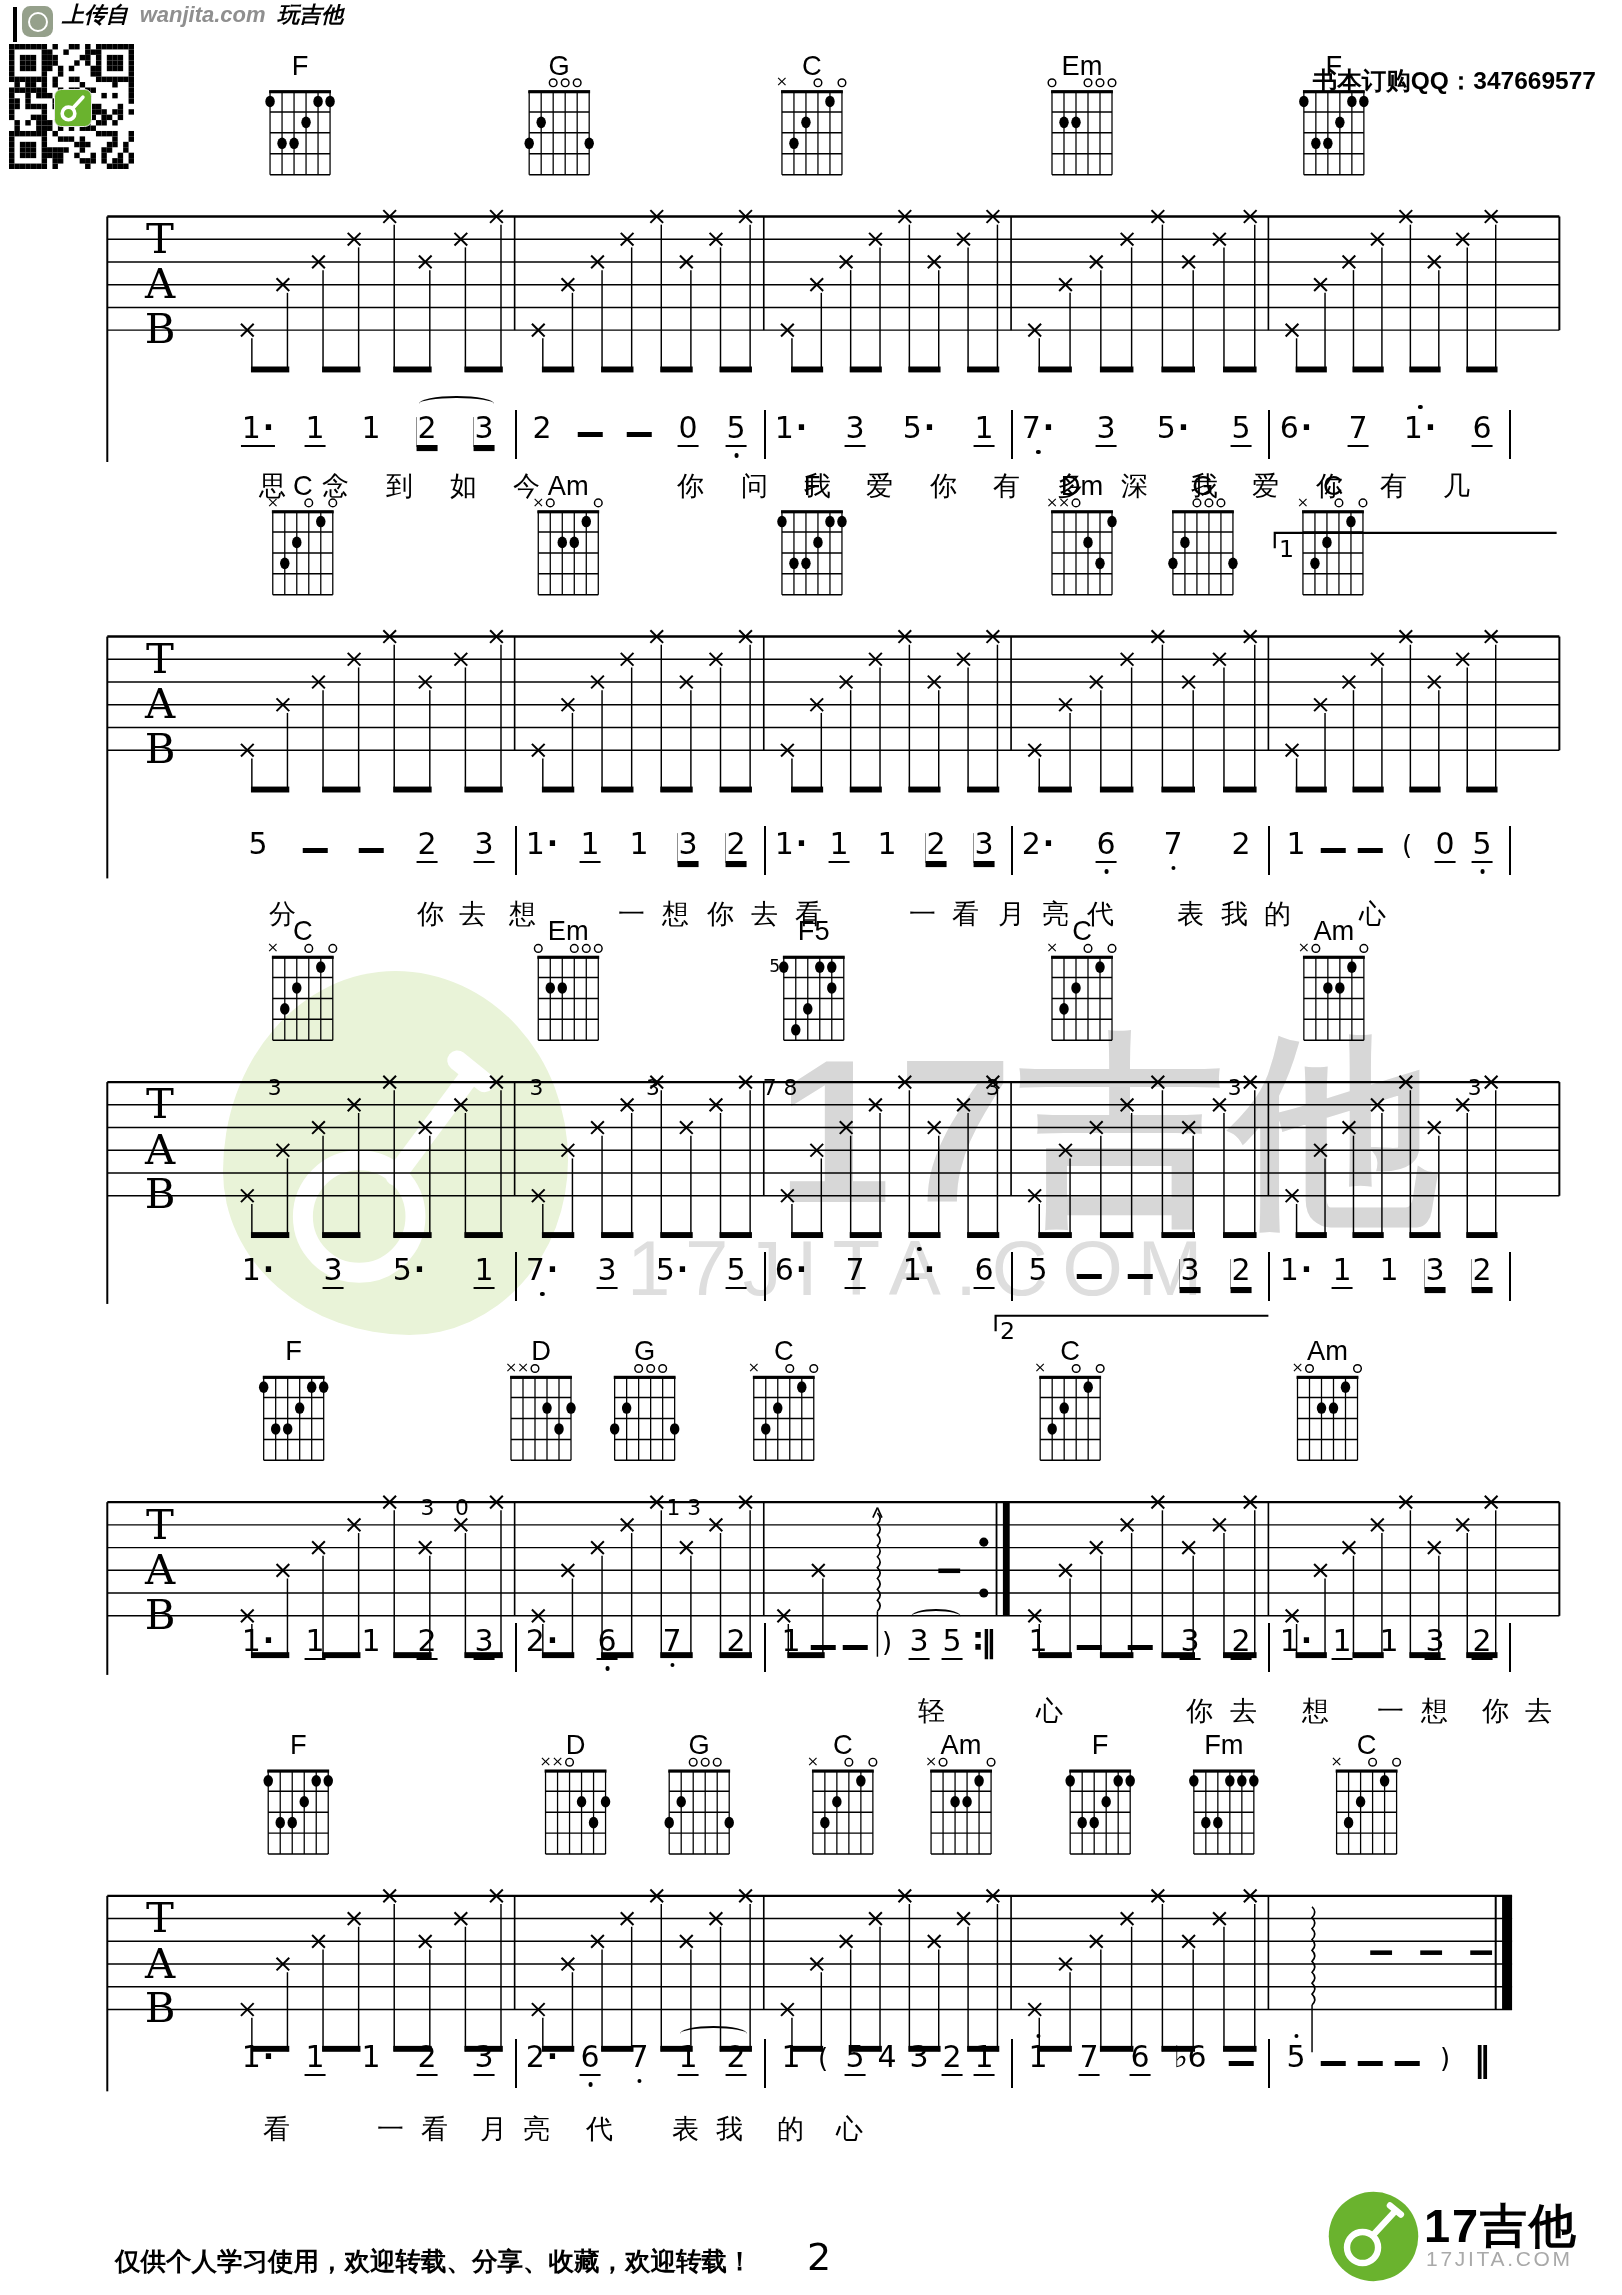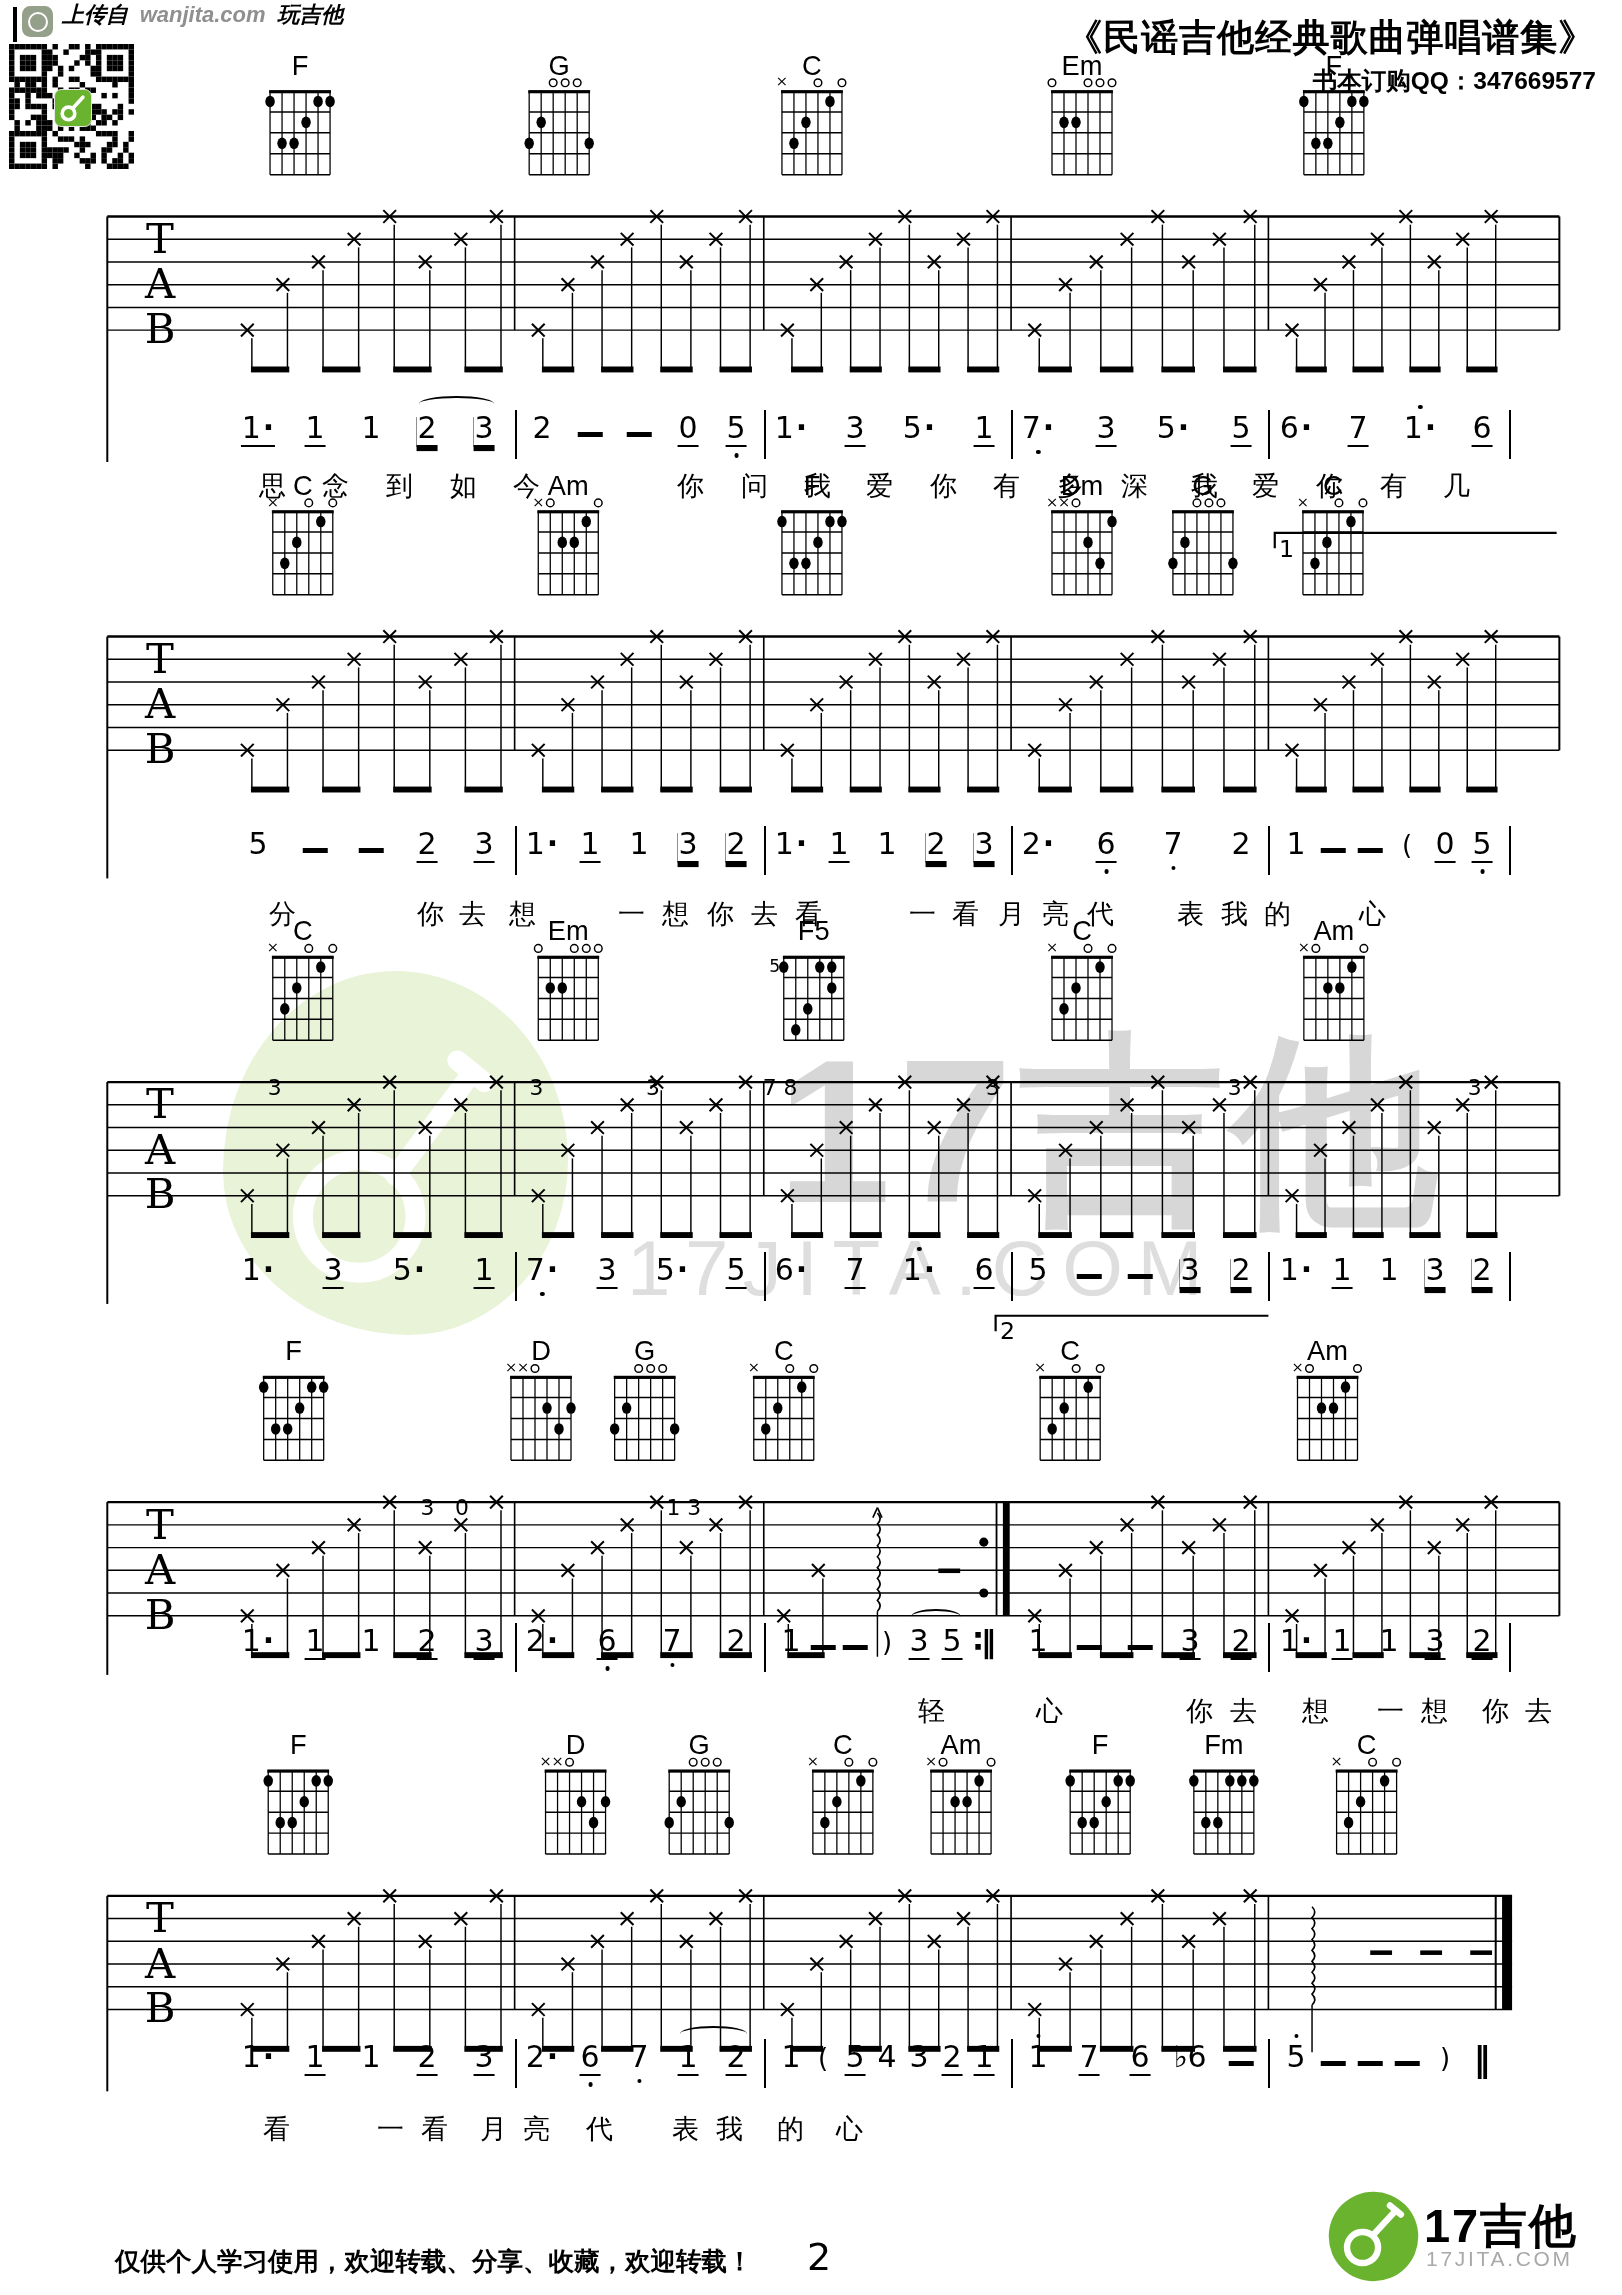--- a/index.html
+++ b/index.html
@@ -1914,21 +1914,20 @@
       </svg>
     <div id="qr-icon">
       <svg width="36" height="36" viewBox="0 0 40 40">
         <g stroke="#ffffff" stroke-width="4" fill="none" stroke-linecap="round">
           <circle cx="15" cy="26" r="7"></circle>
           <path d="M20 20 L31 8"></path>
         </g>
       </svg>
     </div>
   </div>
-  <div id="book-title" class="abs">《民谣吉他经典歌曲弹唱谱集》</div>
   <div id="order-info" class="abs">书本订购QQ：347669577</div>
 
   <div id="footer-notice" class="abs">仅供个人学习使用，欢迎转载、分享、收藏，欢迎转载！</div>
   <div id="page-number" class="abs">2</div>
   <svg class="abs" style="left:1326px;top:2189px" width="95" height="95" viewBox="0 0 104 104">
     <circle cx="52" cy="52" r="49" fill="#6ab32e"></circle>
     <g stroke="#ffffff" stroke-width="7" fill="none" stroke-linecap="round">
       <circle cx="40" cy="64" r="17"></circle>
       <path d="M52 50 L76 24"></path>
       <path d="M70 18 l12 10"></path>

